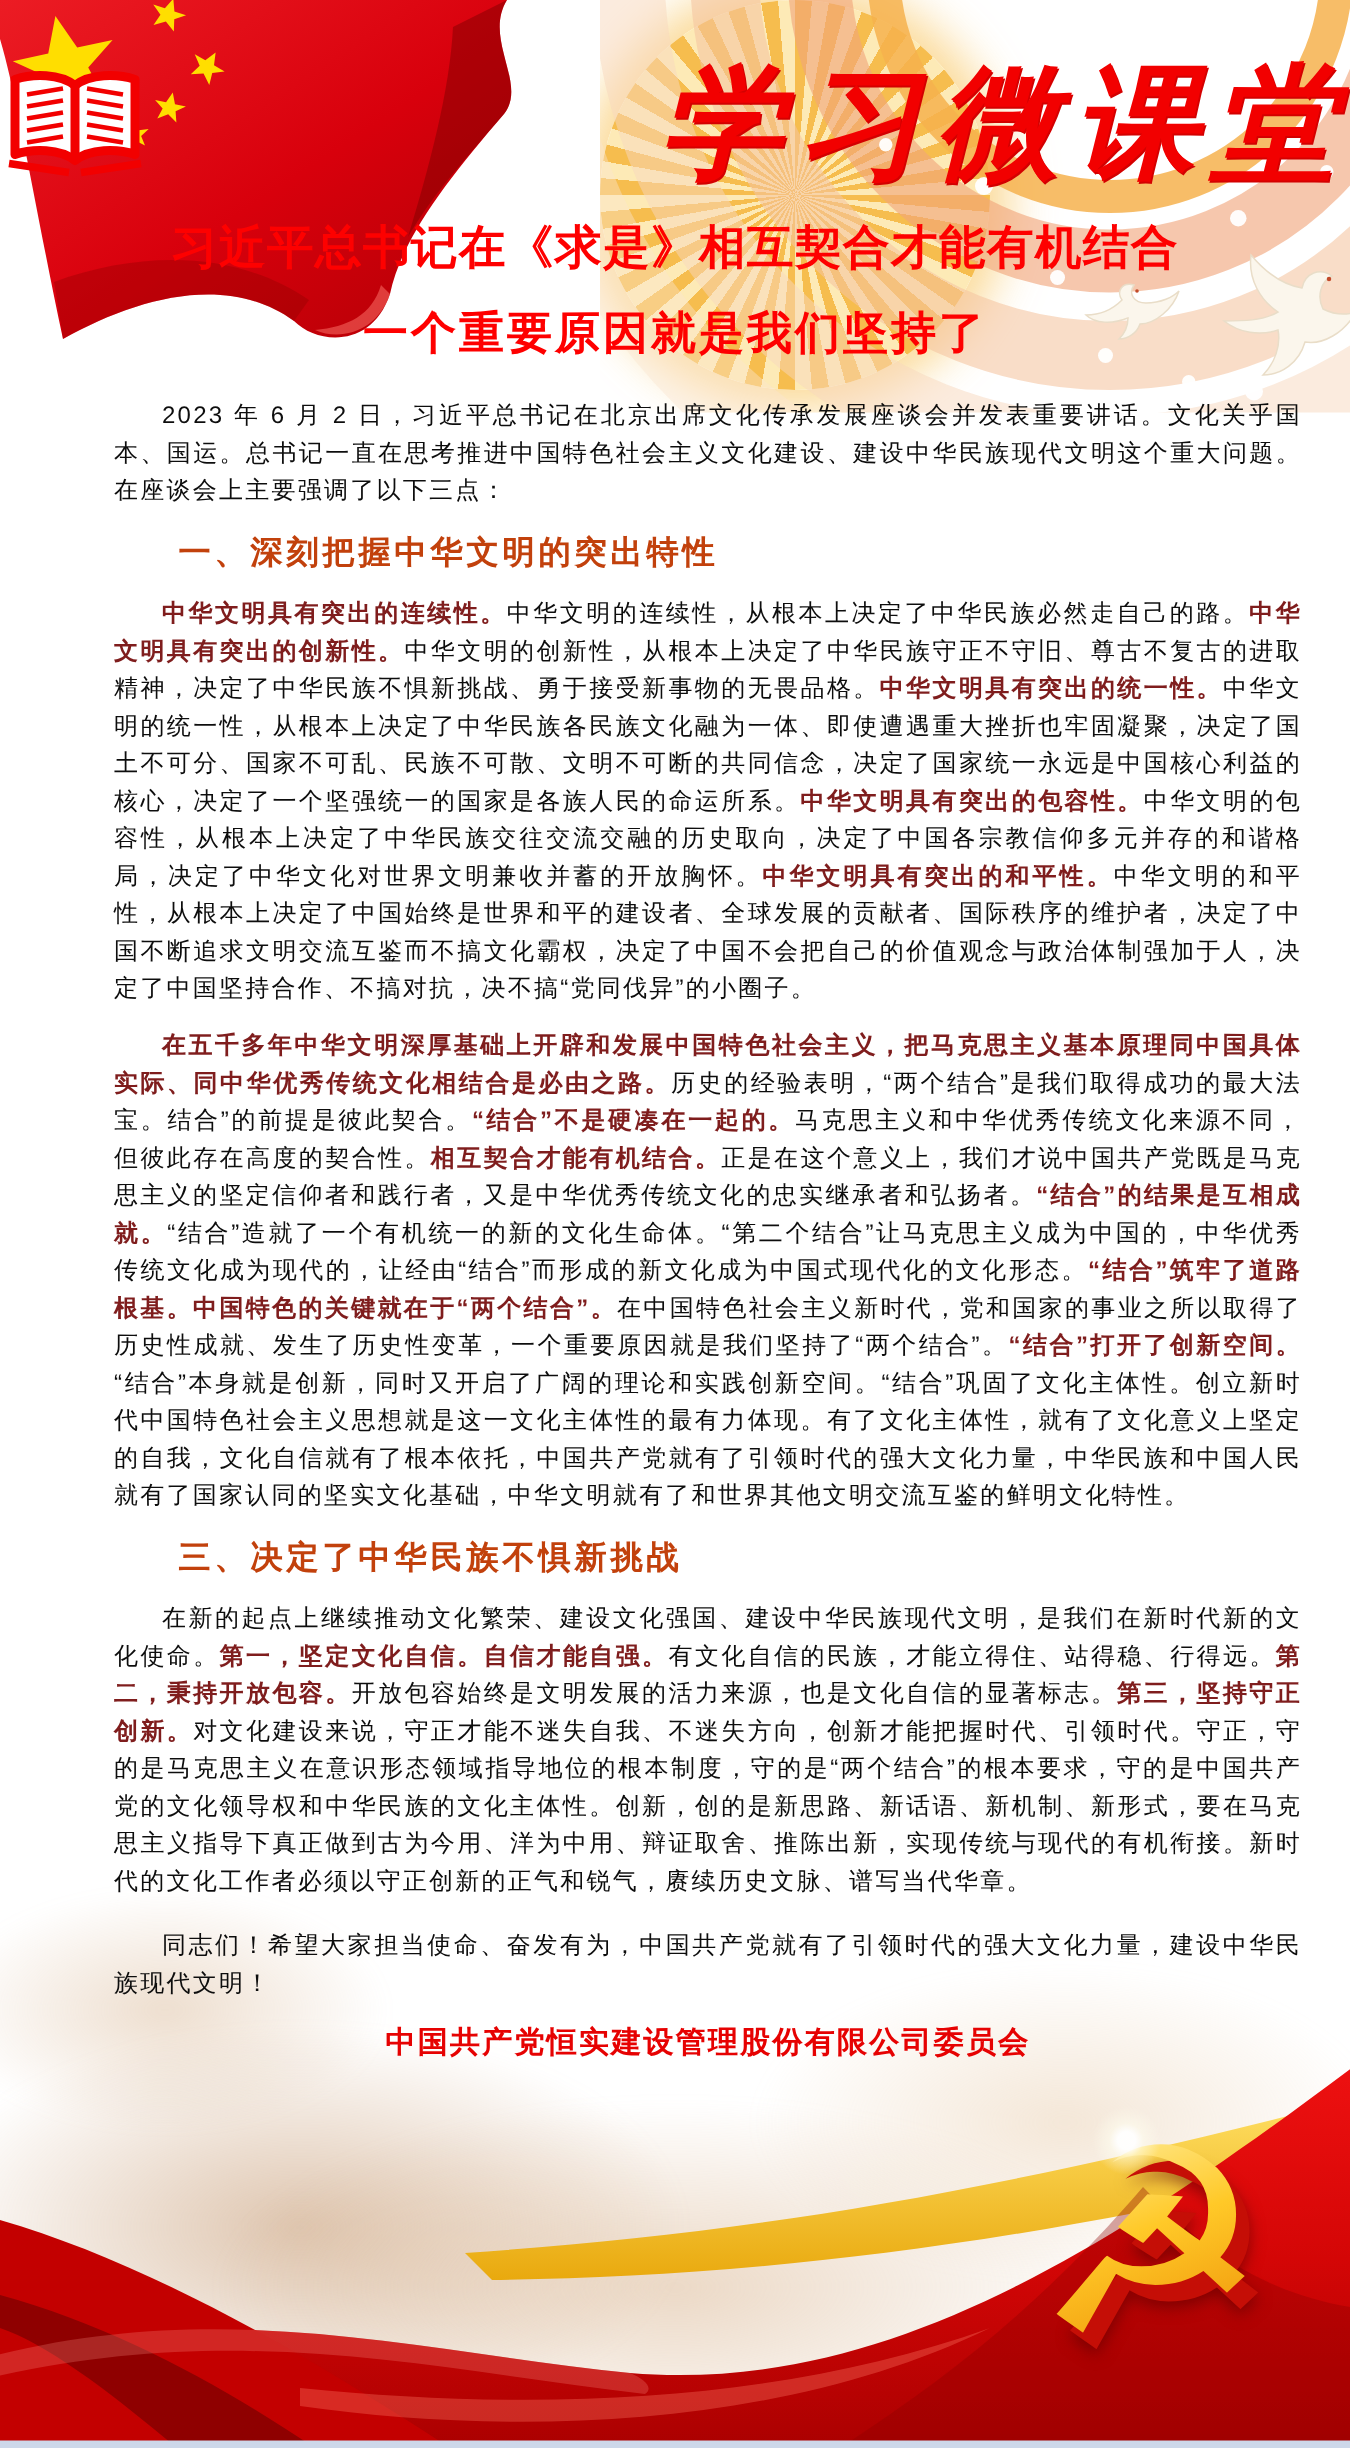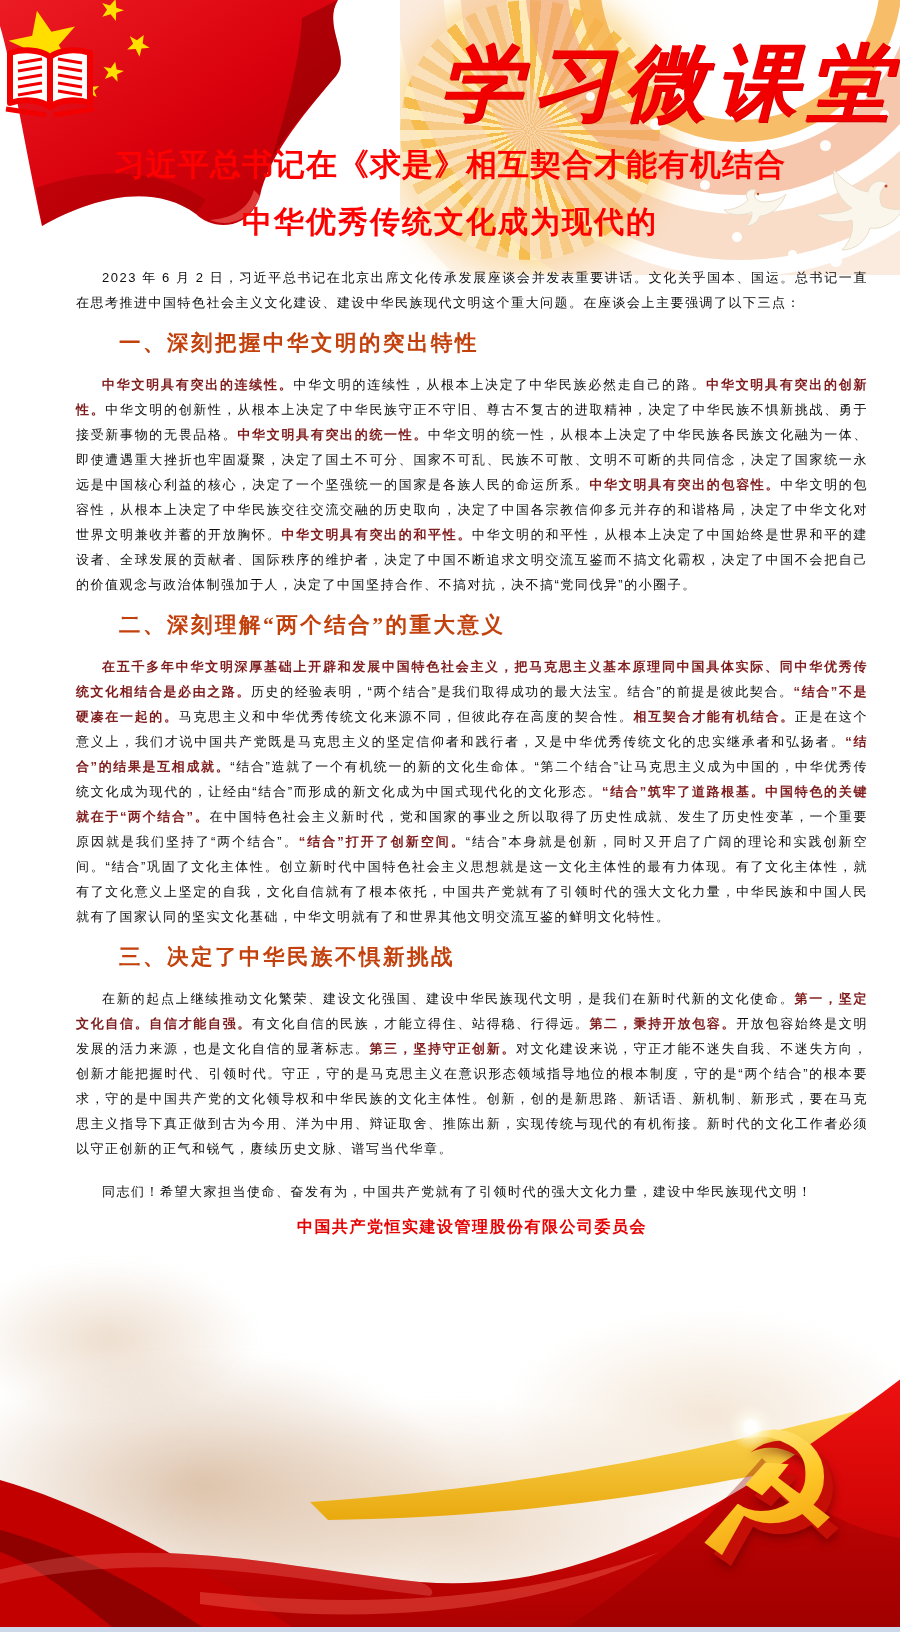--- a/index.html
+++ b/index.html
@@ -38,33 +38,33 @@
     font-family:"DejaVu Serif", serif; font-style:italic; font-weight:bold;
     font-size:82px; color:#f20000; letter-spacing:10px; line-height:1;
     text-shadow:1px 1px 0 #d40000;
   }
   .title-1 { margin-top:10px; font-size:31px; font-weight:bold; color:#fe0000; letter-spacing:1px; }
   .title-2 { margin-top:16px; font-size:30px; font-weight:bold; color:#fe0000; letter-spacing:2px; }
 
   
   .content { position:relative; z-index:3; margin:22px 32px 0 76px; text-align:justify; }
   .para {
-    font-size:13px; line-height:25px; letter-spacing:1.5px;
+    font-size:16px; line-height:25px; letter-spacing:1.5px;
     color:#0d0d0d; text-indent:2em; margin-bottom:13px;
   }
   .run-red { color:#7f1d1d; font-weight:bold; }
   .run-black { color:#0d0d0d; }
   .section-heading {
     font-family:"Liberation Serif", serif; font-weight:700;
     color:#c2410c; font-size:21.5px; letter-spacing:2.5px;
     text-indent:2em; margin:8px 0 15px;
   }
   .closing { margin-top:18px; }
   .signature {
-    text-align:center; color:#e60202; font-size:16px; font-weight:bold;
+    text-align:center; color:#e60202; font-size:20px; font-weight:bold;
     letter-spacing:1.5px; margin-top:8px;
   }
 
   
   .footer-deco { position:absolute; left:0; top:1200px; width:900px; height:432px; overflow:hidden; z-index:1; }
   .mblob { position:absolute; border-radius:50%; filter:blur(6px); }
   .mb1 { left:-60px; top:150px; width:520px; height:270px;
          background:radial-gradient(ellipse at center, rgba(190,140,95,.5), rgba(190,140,95,0) 70%); }
   .mb2 { left:140px; top:200px; width:620px; height:250px;
          background:radial-gradient(ellipse at center, rgba(212,170,128,.45), rgba(212,170,128,0) 70%); }
@@ -152,30 +152,29 @@
         </g>
         <g stroke="#f20000" stroke-width="3">
           <path d="M18,18 L42,14 M18,26 L42,22 M18,34 L42,30 M18,42 L42,38 M18,50 L42,46"></path>
           <path d="M58,14 L82,18 M58,22 L82,26 M58,30 L82,34 M58,38 L82,42 M58,46 L82,50"></path>
         </g>
         <path d="M6,64 L46,70 M54,70 L94,64" stroke="#f20000" stroke-width="5" fill="none"></path>
       </svg>
       <div class="brand-title">学习微课堂</div>
     </div>
     <div class="title-1">习近平总书记在《求是》相互契合才能有机结合</div>
-    <div class="title-2">中华优秀传统文化成为现代的</div>
+    <div class="title-2">一个重要原因就是我们坚持了</div>
   </header>
 
   <main class="content">
     <p class="para"><span class="run-black">2023 年 6 月 2 日，习近平总书记在北京出席文化传承发展座谈会并发表重要讲话。文化关乎国本、国运。总书记一直在思考推进中国特色社会主义文化建设、建设中华民族现代文明这个重大问题。在座谈会上主要强调了以下三点：</span></p>
 
     <h3 class="section-heading">一、深刻把握中华文明的突出特性</h3>
     <p class="para"><span class="run-red">中华文明具有突出的连续性。</span><span class="run-black">中华文明的连续性，从根本上决定了中华民族必然走自己的路。</span><span class="run-red">中华文明具有突出的创新性。</span><span class="run-black">中华文明的创新性，从根本上决定了中华民族守正不守旧、尊古不复古的进取精神，决定了中华民族不惧新挑战、勇于接受新事物的无畏品格。</span><span class="run-red">中华文明具有突出的统一性。</span><span class="run-black">中华文明的统一性，从根本上决定了中华民族各民族文化融为一体、即使遭遇重大挫折也牢固凝聚，决定了国土不可分、国家不可乱、民族不可散、文明不可断的共同信念，决定了国家统一永远是中国核心利益的核心，决定了一个坚强统一的国家是各族人民的命运所系。</span><span class="run-red">中华文明具有突出的包容性。</span><span class="run-black">中华文明的包容性，从根本上决定了中华民族交往交流交融的历史取向，决定了中国各宗教信仰多元并存的和谐格局，决定了中华文化对世界文明兼收并蓄的开放胸怀。</span><span class="run-red">中华文明具有突出的和平性。</span><span class="run-black">中华文明的和平性，从根本上决定了中国始终是世界和平的建设者、全球发展的贡献者、国际秩序的维护者，决定了中国不断追求文明交流互鉴而不搞文化霸权，决定了中国不会把自己的价值观念与政治体制强加于人，决定了中国坚持合作、不搞对抗，决不搞“党同伐异”的小圈子。</span></p>
 
-    <h3 class="section-heading">二、深刻理解“两个结合”的重大意义</h3>
     <p class="para"><span class="run-red">在五千多年中华文明深厚基础上开辟和发展中国特色社会主义，把马克思主义基本原理同中国具体实际、同中华优秀传统文化相结合是必由之路。</span><span class="run-black">历史的经验表明，“两个结合”是我们取得成功的最大法宝。结合”的前提是彼此契合。</span><span class="run-red">“结合”不是硬凑在一起的。</span><span class="run-black">马克思主义和中华优秀传统文化来源不同，但彼此存在高度的契合性。</span><span class="run-red">相互契合才能有机结合。</span><span class="run-black">正是在这个意义上，我们才说中国共产党既是马克思主义的坚定信仰者和践行者，又是中华优秀传统文化的忠实继承者和弘扬者。</span><span class="run-red">“结合”的结果是互相成就。</span><span class="run-black">“结合”造就了一个有机统一的新的文化生命体。“第二个结合”让马克思主义成为中国的，中华优秀传统文化成为现代的，让经由“结合”而形成的新文化成为中国式现代化的文化形态。</span><span class="run-red">“结合”筑牢了道路根基。中国特色的关键就在于“两个结合”。</span><span class="run-black">在中国特色社会主义新时代，党和国家的事业之所以取得了历史性成就、发生了历史性变革，一个重要原因就是我们坚持了“两个结合”。</span><span class="run-red">“结合”打开了创新空间。</span><span class="run-black">“结合”本身就是创新，同时又开启了广阔的理论和实践创新空间。“结合”巩固了文化主体性。创立新时代中国特色社会主义思想就是这一文化主体性的最有力体现。有了文化主体性，就有了文化意义上坚定的自我，文化自信就有了根本依托，中国共产党就有了引领时代的强大文化力量，中华民族和中国人民就有了国家认同的坚实文化基础，中华文明就有了和世界其他文明交流互鉴的鲜明文化特性。</span></p>
 
     <h3 class="section-heading">三、决定了中华民族不惧新挑战</h3>
     <p class="para"><span class="run-black">在新的起点上继续推动文化繁荣、建设文化强国、建设中华民族现代文明，是我们在新时代新的文化使命。</span><span class="run-red">第一，坚定文化自信。自信才能自强。</span><span class="run-black">有文化自信的民族，才能立得住、站得稳、行得远。</span><span class="run-red">第二，秉持开放包容。</span><span class="run-black">开放包容始终是文明发展的活力来源，也是文化自信的显著标志。</span><span class="run-red">第三，坚持守正创新。</span><span class="run-black">对文化建设来说，守正才能不迷失自我、不迷失方向，创新才能把握时代、引领时代。守正，守的是马克思主义在意识形态领域指导地位的根本制度，守的是“两个结合”的根本要求，守的是中国共产党的文化领导权和中华民族的文化主体性。创新，创的是新思路、新话语、新机制、新形式，要在马克思主义指导下真正做到古为今用、洋为中用、辩证取舍、推陈出新，实现传统与现代的有机衔接。新时代的文化工作者必须以守正创新的正气和锐气，赓续历史文脉、谱写当代华章。</span></p>
 
     <p class="para closing"><span class="run-black">同志们！希望大家担当使命、奋发有为，中国共产党就有了引领时代的强大文化力量，建设中华民族现代文明！</span></p>
 
     <div class="signature">中国共产党恒实建设管理股份有限公司委员会</div>
   </main>
 

